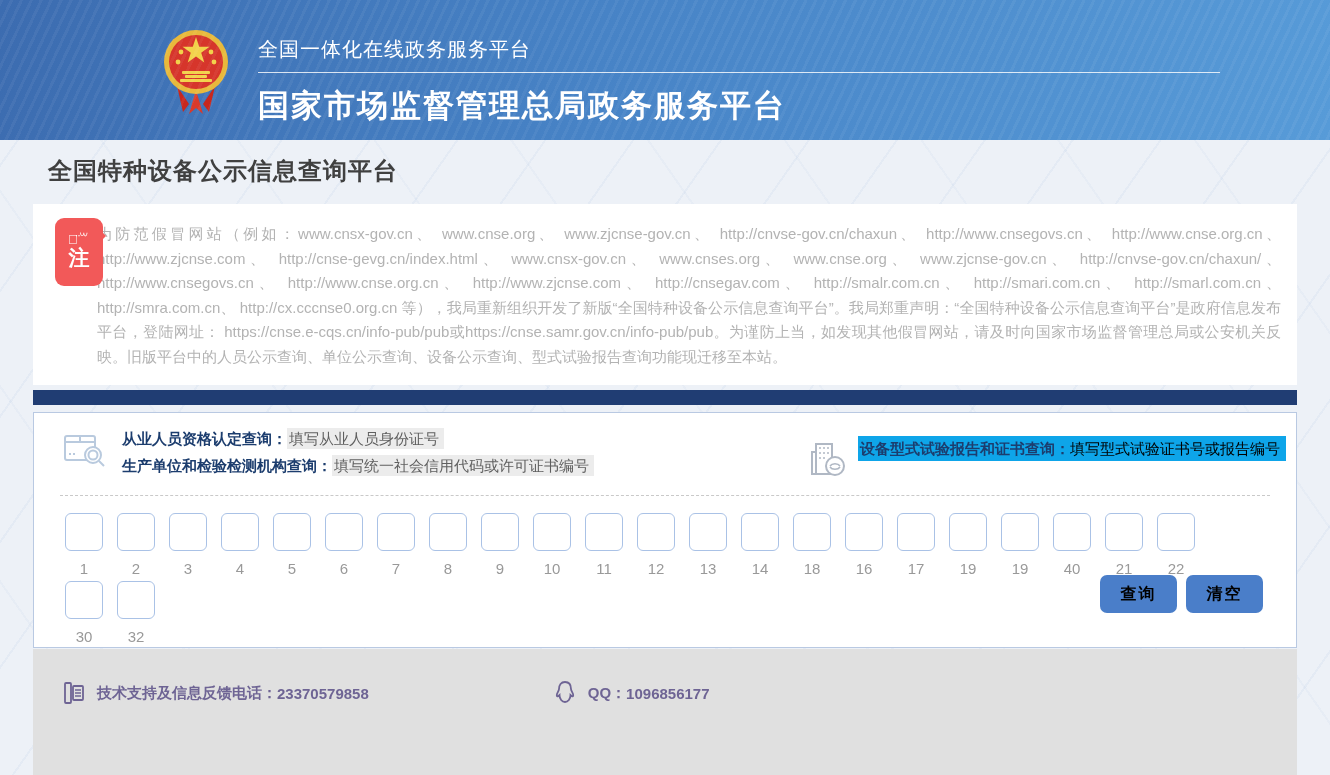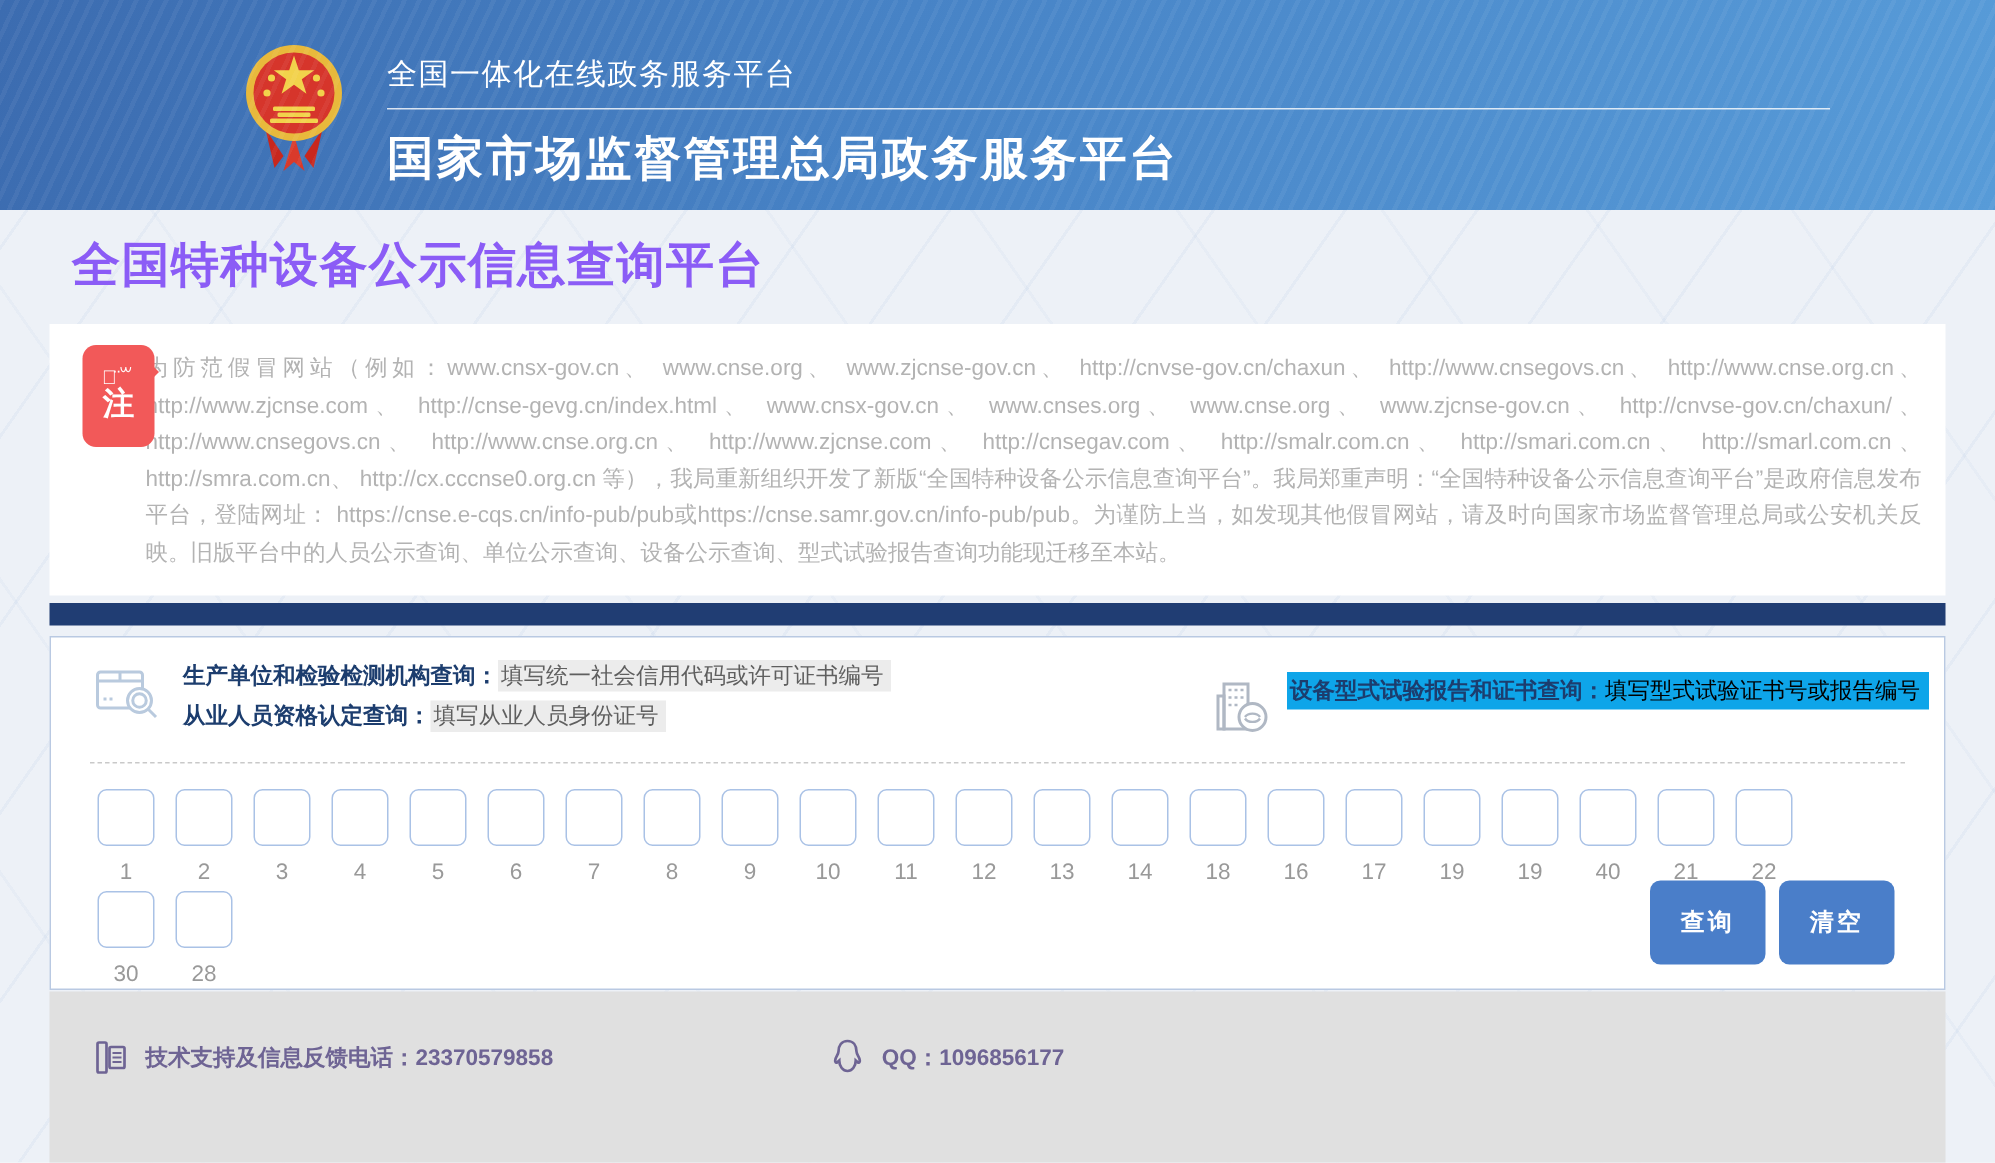--- a/index.html
+++ b/index.html
@@ -32,21 +32,21 @@
   .header-text{ position:absolute; left:258px; top:36px; color:#fff; }
   .header-subtitle{
     font-size:20px; letter-spacing:1px; padding-bottom:9px; width:962px;
     border-bottom:1px solid rgba(255,255,255,.8);
   }
   .header-title{ font-size:31px; font-weight:bold; letter-spacing:2px; margin-top:12px; }
 
   
   .page-title{
     position:relative; margin:15px 0 0 48px;
-    font-size:32px; font-weight:bold; color:#8b5cf6; letter-spacing:1px;
+    font-size:24px; font-weight:bold; color:#404040; letter-spacing:1px;
   }
 
   
   .notice-card{
     position:relative; width:1264px; margin:17px 0 0 33px;
     background:#fff; min-height:160px;
     padding:18px 16px 16px 64px;
   }
   .note-badge{
     position:absolute; left:22px; top:14px; width:48px; height:68px;
@@ -90,22 +90,22 @@
   }
   .cell{ display:flex; flex-direction:column; align-items:center; width:38px; }
   .cell input{
     width:38px; height:38px; border:1px solid #aac2e6; border-radius:6px;
     background:#fff; outline:none; text-align:center; font-size:18px; color:#333;
   }
   .cell .num{ margin-top:9px; font-size:15px; color:#999; }
 
   .btn-row{ position:absolute; right:33px; top:162px; display:flex; gap:9px; }
   .btn{
-    width:77px; height:56px; border:none; border-radius:7px;
-    background:#4a7ec9; color:#ffffff; font-size:16px; font-weight:bold;
+    width:77px; height:38px; border:none; border-radius:7px;
+    background:#4a7ec9; color:#000000; font-size:16px; font-weight:bold;
     font-family:inherit; letter-spacing:2px; cursor:pointer;
   }
 
   
   .footer-panel{
     position:relative; width:1264px; margin:1px 0 0 33px; height:131px;
     background:#e0e0e0; padding:18px 40px 0 30px;
   }
   .disclaimer{
     color:#6e6494; font-size:17.5px; font-weight:bold; line-height:29px;
@@ -169,24 +169,24 @@
           <rect x="3" y="8" width="30" height="24" rx="2"></rect>
           <path d="M3 14 h30 M18 8 v6"></path>
           <path d="M7 26 h6" stroke-dasharray="2 2"></path>
           <circle cx="31" cy="27" r="8" fill="#fff"></circle>
           <circle cx="31" cy="27" r="4.5"></circle>
           <path d="M37 33 l5 5"></path>
         </svg>
       </span>
       <div class="q-rows">
         <div class="q-row">
-          <span class="q-label">生产单位和检验检测机构查询：</span><span class="q-hint">填写统一社会信用代码或许可证书编号</span>
+          <span class="q-label">从业人员资格认定查询：</span><span class="q-hint">填写从业人员身份证号</span>
         </div>
         <div class="q-row">
-          <span class="q-label">从业人员资格认定查询：</span><span class="q-hint">填写从业人员身份证号</span>
+          <span class="q-label">生产单位和检验检测机构查询：</span><span class="q-hint">填写统一社会信用代码或许可证书编号</span>
         </div>
       </div>
     </div>
     <div class="q-group q-right">
       <span class="q-icon">
         <svg width="36" height="42" viewBox="0 0 36 42" fill="none" stroke="#b0b8c4" stroke-width="2">
           <rect x="6" y="8" width="16" height="30"></rect>
           <rect x="2" y="16" width="4" height="22"></rect>
           <path d="M9 12 h2 M13 12 h2 M17 12 h2 M9 17 h2 M13 17 h2 M17 17 h2 M9 22 h2 M13 22 h2" stroke-width="1.6"></path>
           <circle cx="25" cy="30" r="9" fill="#fff"></circle>
@@ -291,21 +291,21 @@
       <div class="cell">
         <input type="text" maxlength="1" style="">
         <div class="num">22</div>
       </div>
       <div class="cell">
         <input type="text" maxlength="1" style="">
         <div class="num">30</div>
       </div>
       <div class="cell">
         <input type="text" maxlength="1" style="">
-        <div class="num">28</div>
+        <div class="num">32</div>
       </div>
     </div>
 
   <div class="btn-row">
     <button class="btn">查询</button>
     <button class="btn">清空</button>
   </div>
 </div>
 
 <div class="footer-panel">

